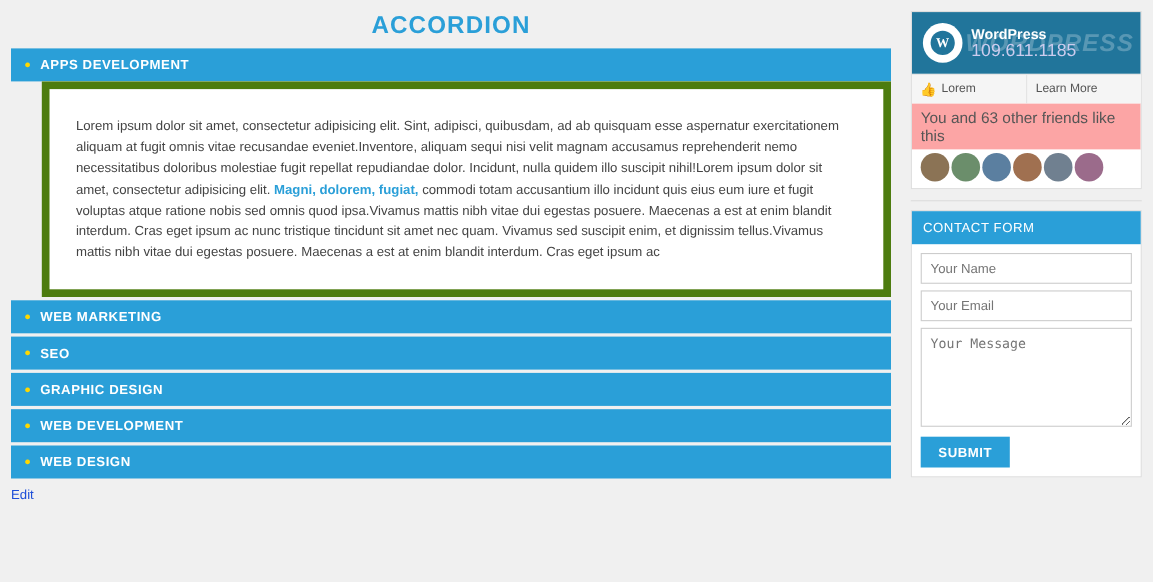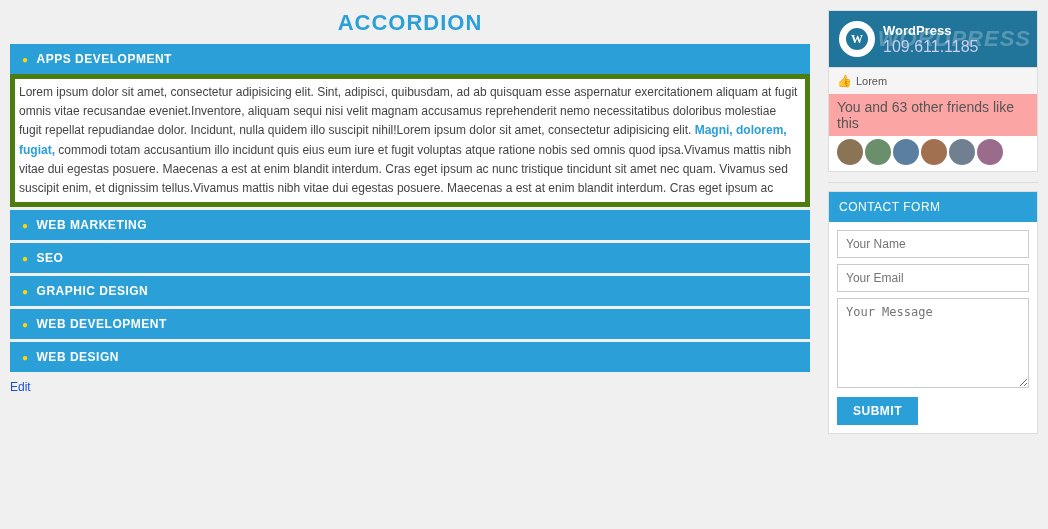--- a/index.html
+++ b/index.html
@@ -52,25 +52,26 @@
       align-items: center;
       gap: 8px;
     }
     .accordion-header .bullet {
       color: #ffd700;
       font-size: 10px;
     }
 
     .accordion-content {
       background: #fff;
-      border: 5px solid #4d7c0f;
-      padding: 4px;
+      border: 7px solid #4d7c0f;
+      padding: 24px;
       font-size: 12px;
       line-height: 1.6;
       color: #444;
+      margin-left: 28px;
     }
     .accordion-content .highlight {
       color: #2a9fd8;
       font-weight: bold;
     }
 
     .edit-link {
       color: #1d4ed8;
       font-size: 12px;
       text-decoration: none;
@@ -298,20 +299,23 @@
 
         <div style="position:absolute; right:0; top:0; bottom:0; display:flex; align-items:center; padding-right:6px;">
           <span style="color:rgba(255,255,255,0.25); font-size:22px; font-weight:900; text-transform:uppercase; letter-spacing:1px; font-style:italic;">WordPress</span>
         </div>
       </div>
       <div class="wp-actions">
         <button class="wp-action-btn">
           <span class="thumb-icon">👍</span>
           <span>Lorem</span>
         </button>
+        <button class="wp-action-btn">
+          <span>Learn More</span>
+        </button>
       </div>
       <div class="wp-friends-text">You and 63 other friends like this</div>
       <div class="wp-avatars">
         <div class="avatar-circle c1"></div>
         <div class="avatar-circle c2"></div>
         <div class="avatar-circle c3"></div>
         <div class="avatar-circle c4"></div>
         <div class="avatar-circle c5"></div>
         <div class="avatar-circle c6"></div>
       </div>

